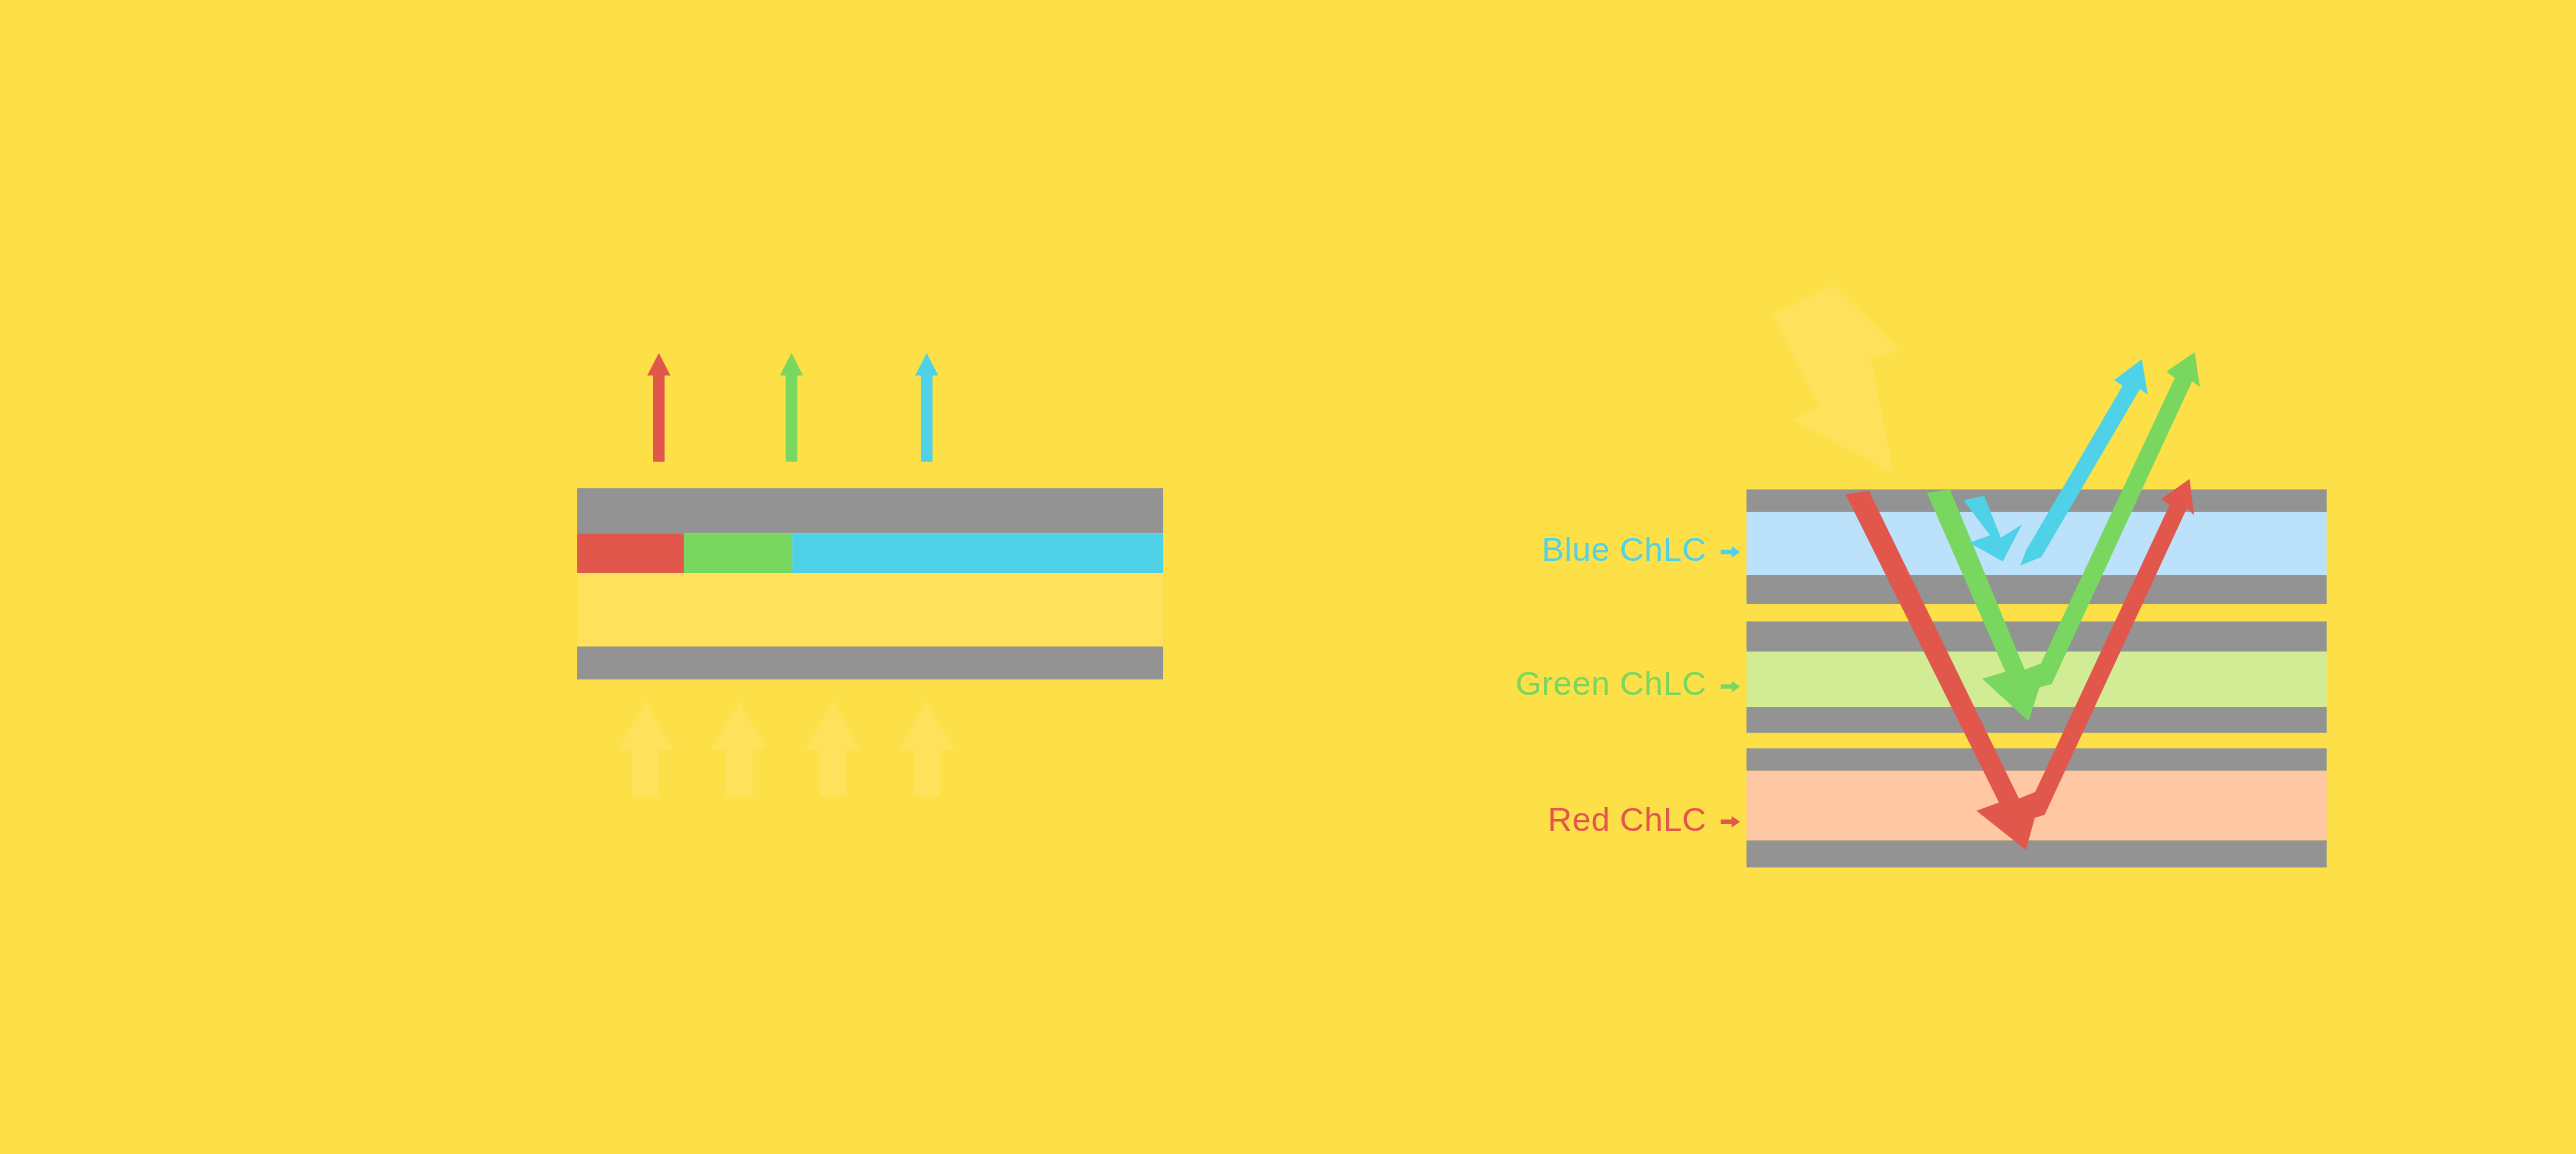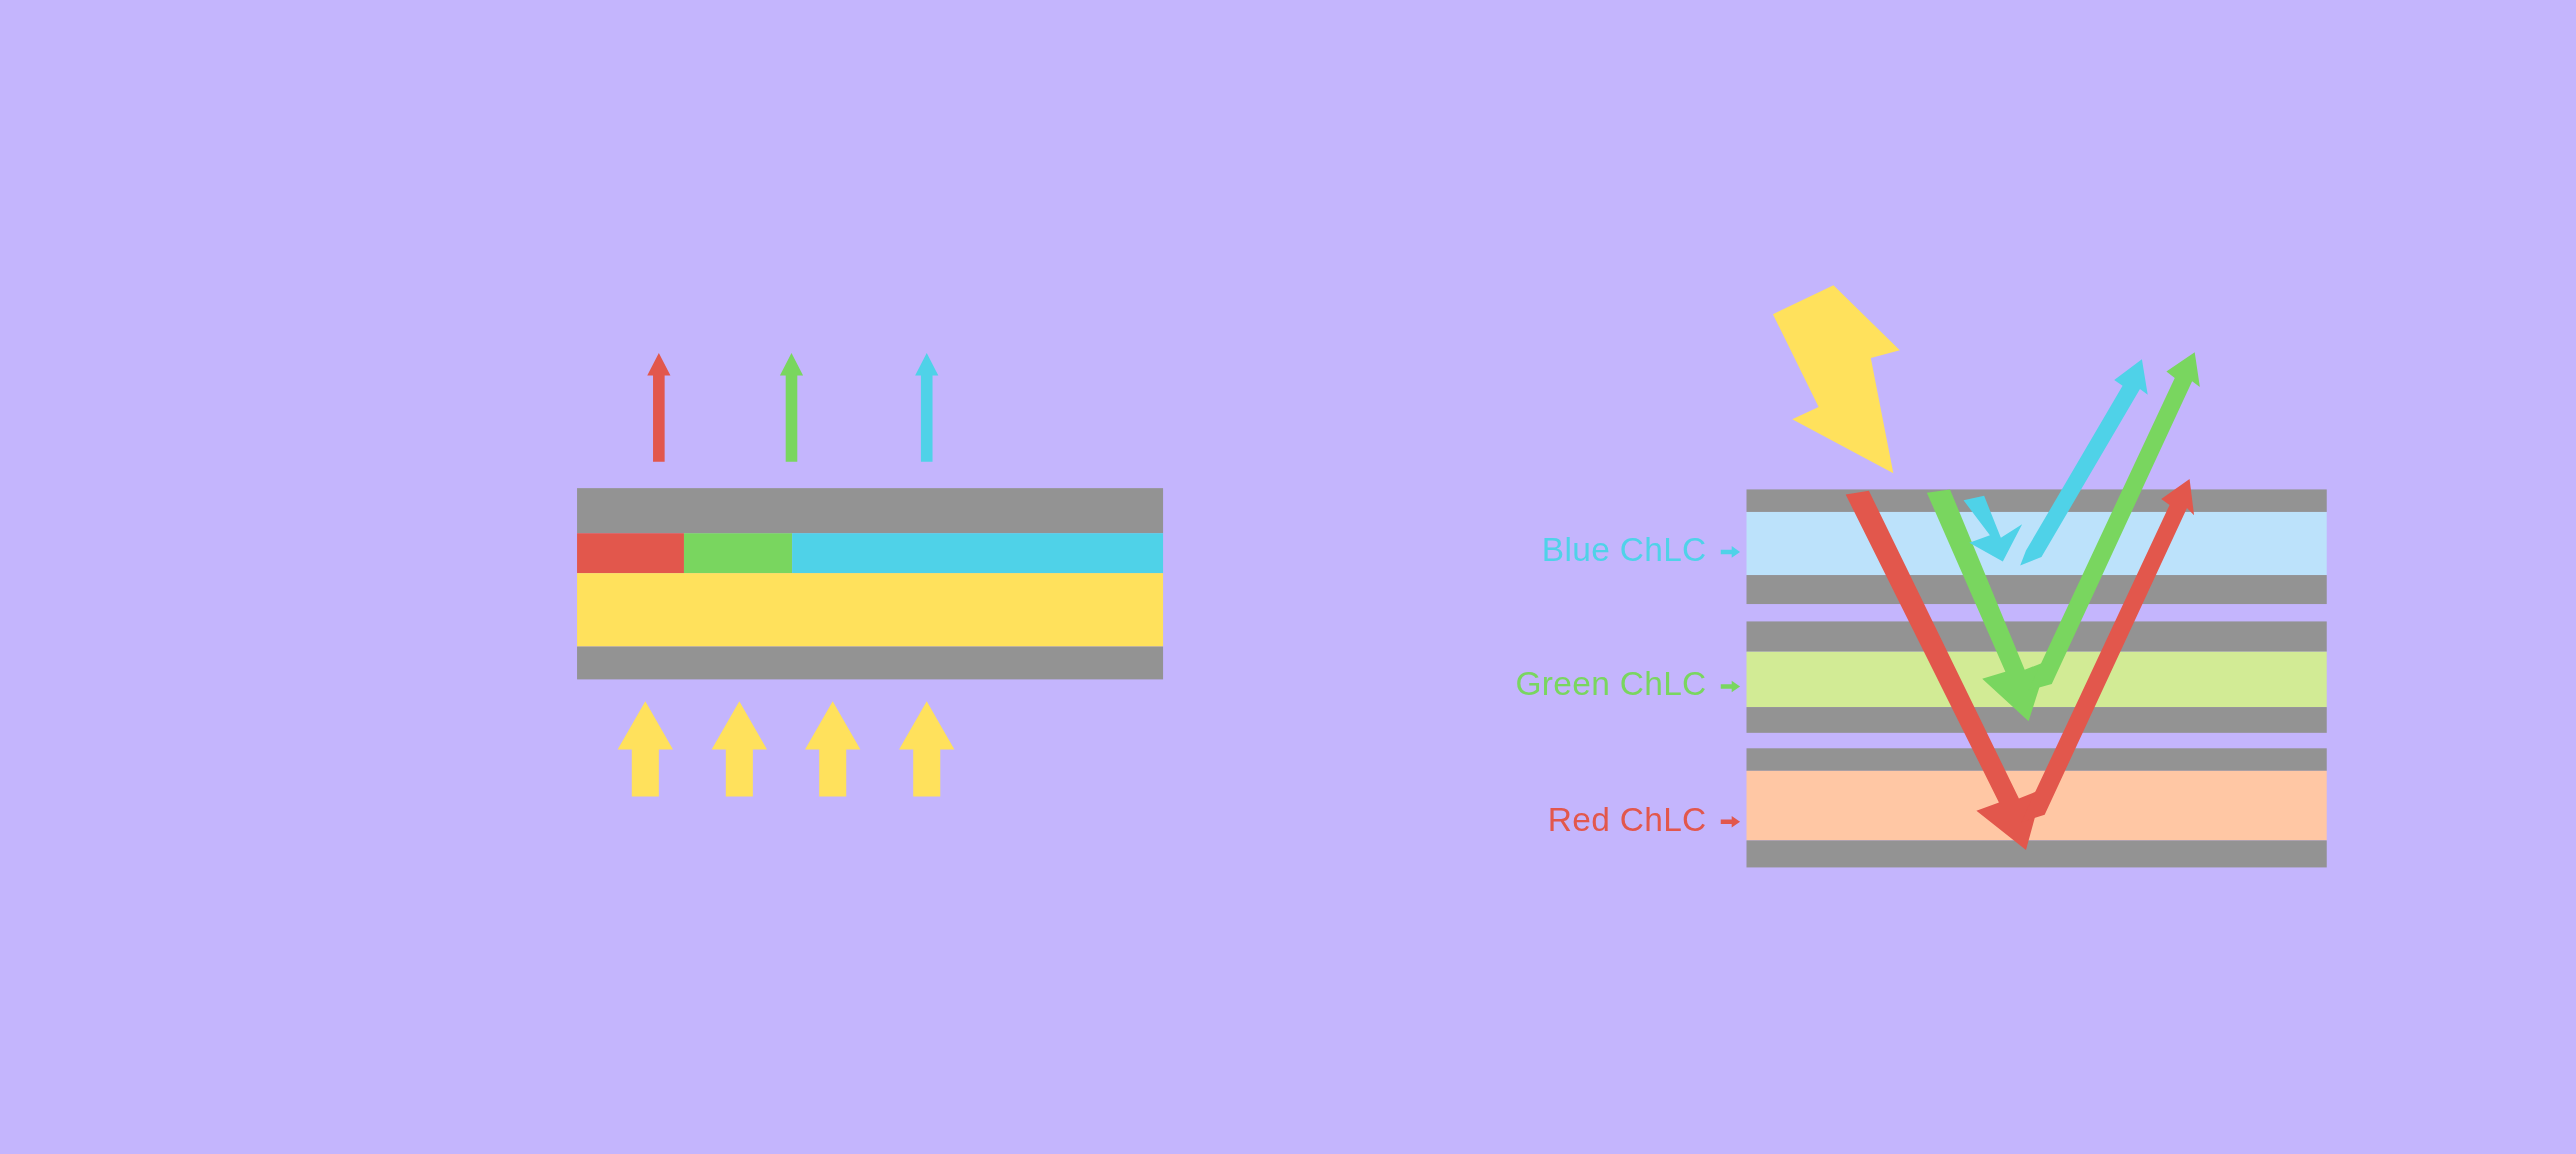--- a/index.html
+++ b/index.html
@@ -11,21 +11,21 @@
   body {
     width: 2576px;
     height: 1154px;
     font-family: "Liberation Sans", sans-serif;
     overflow: hidden;
   }
   #canvas {
     position: relative;
     width: 2576px;
     height: 1154px;
-    background: #c4b5fd;
+    background: #fde047;
   }
   svg.figure {
     position: absolute;
     top: 0;
     left: 0;
     width: 2576px;
     height: 1154px;
     display: block;
   }
   .lbl {

